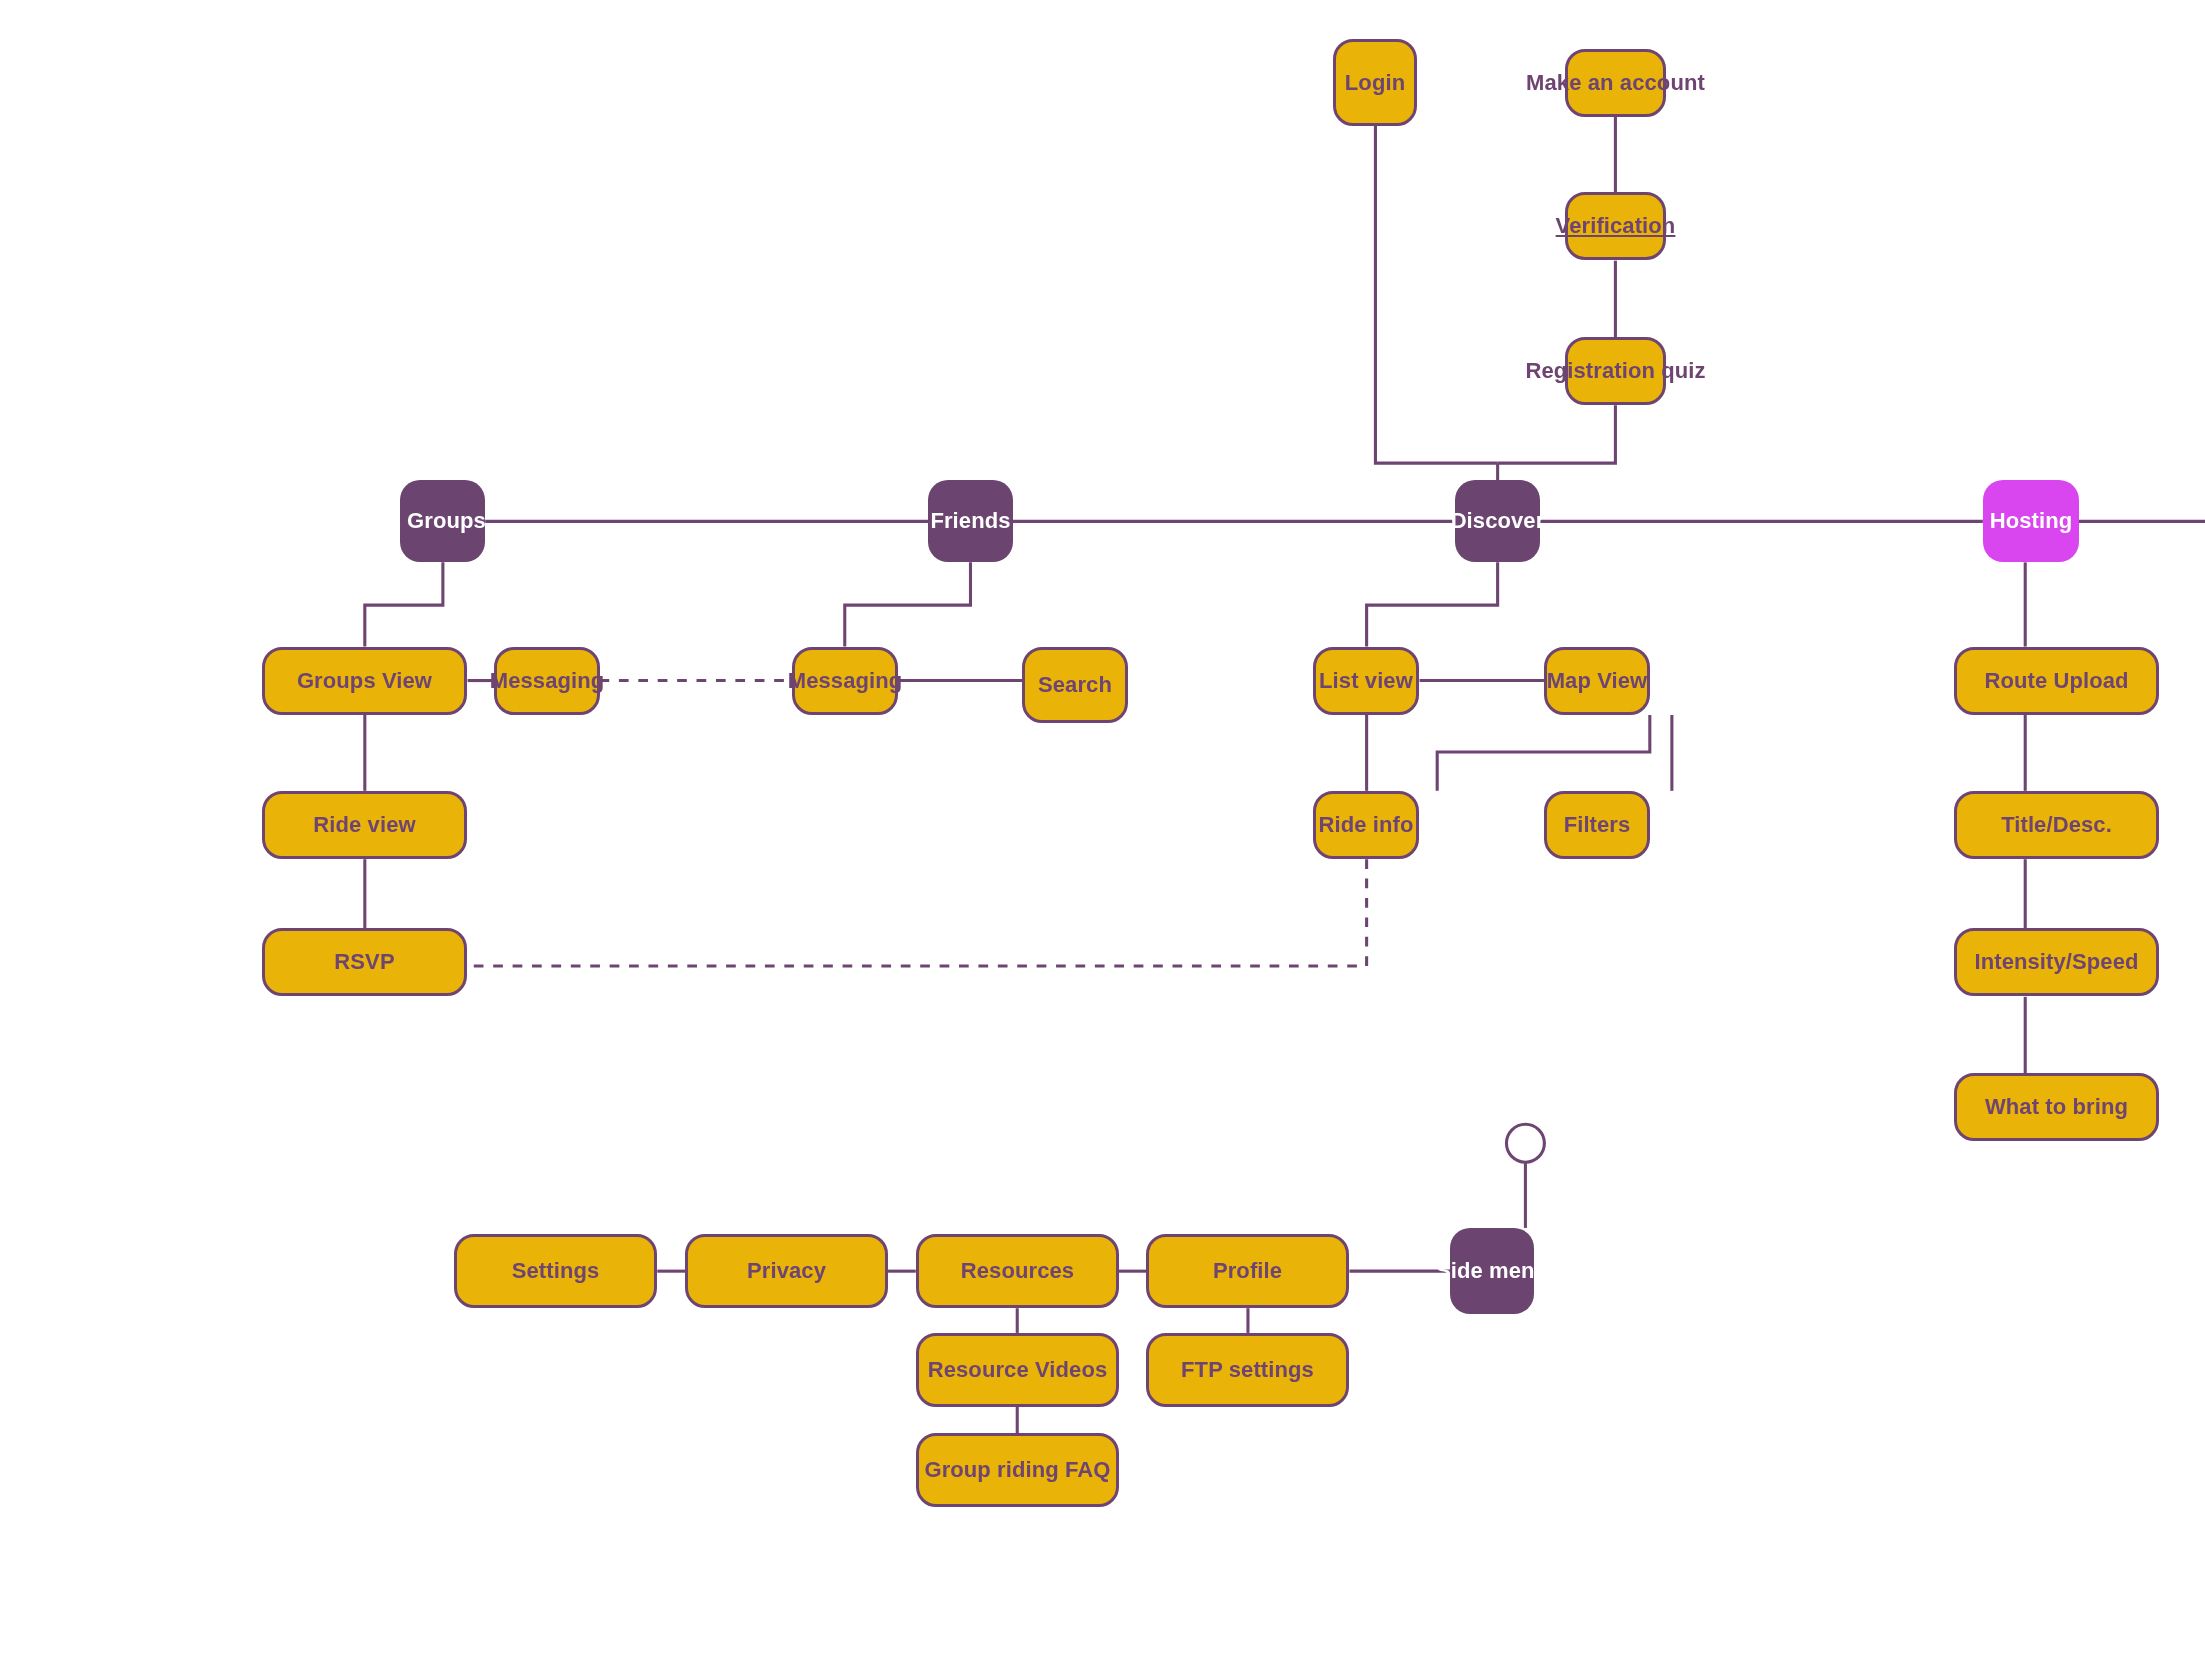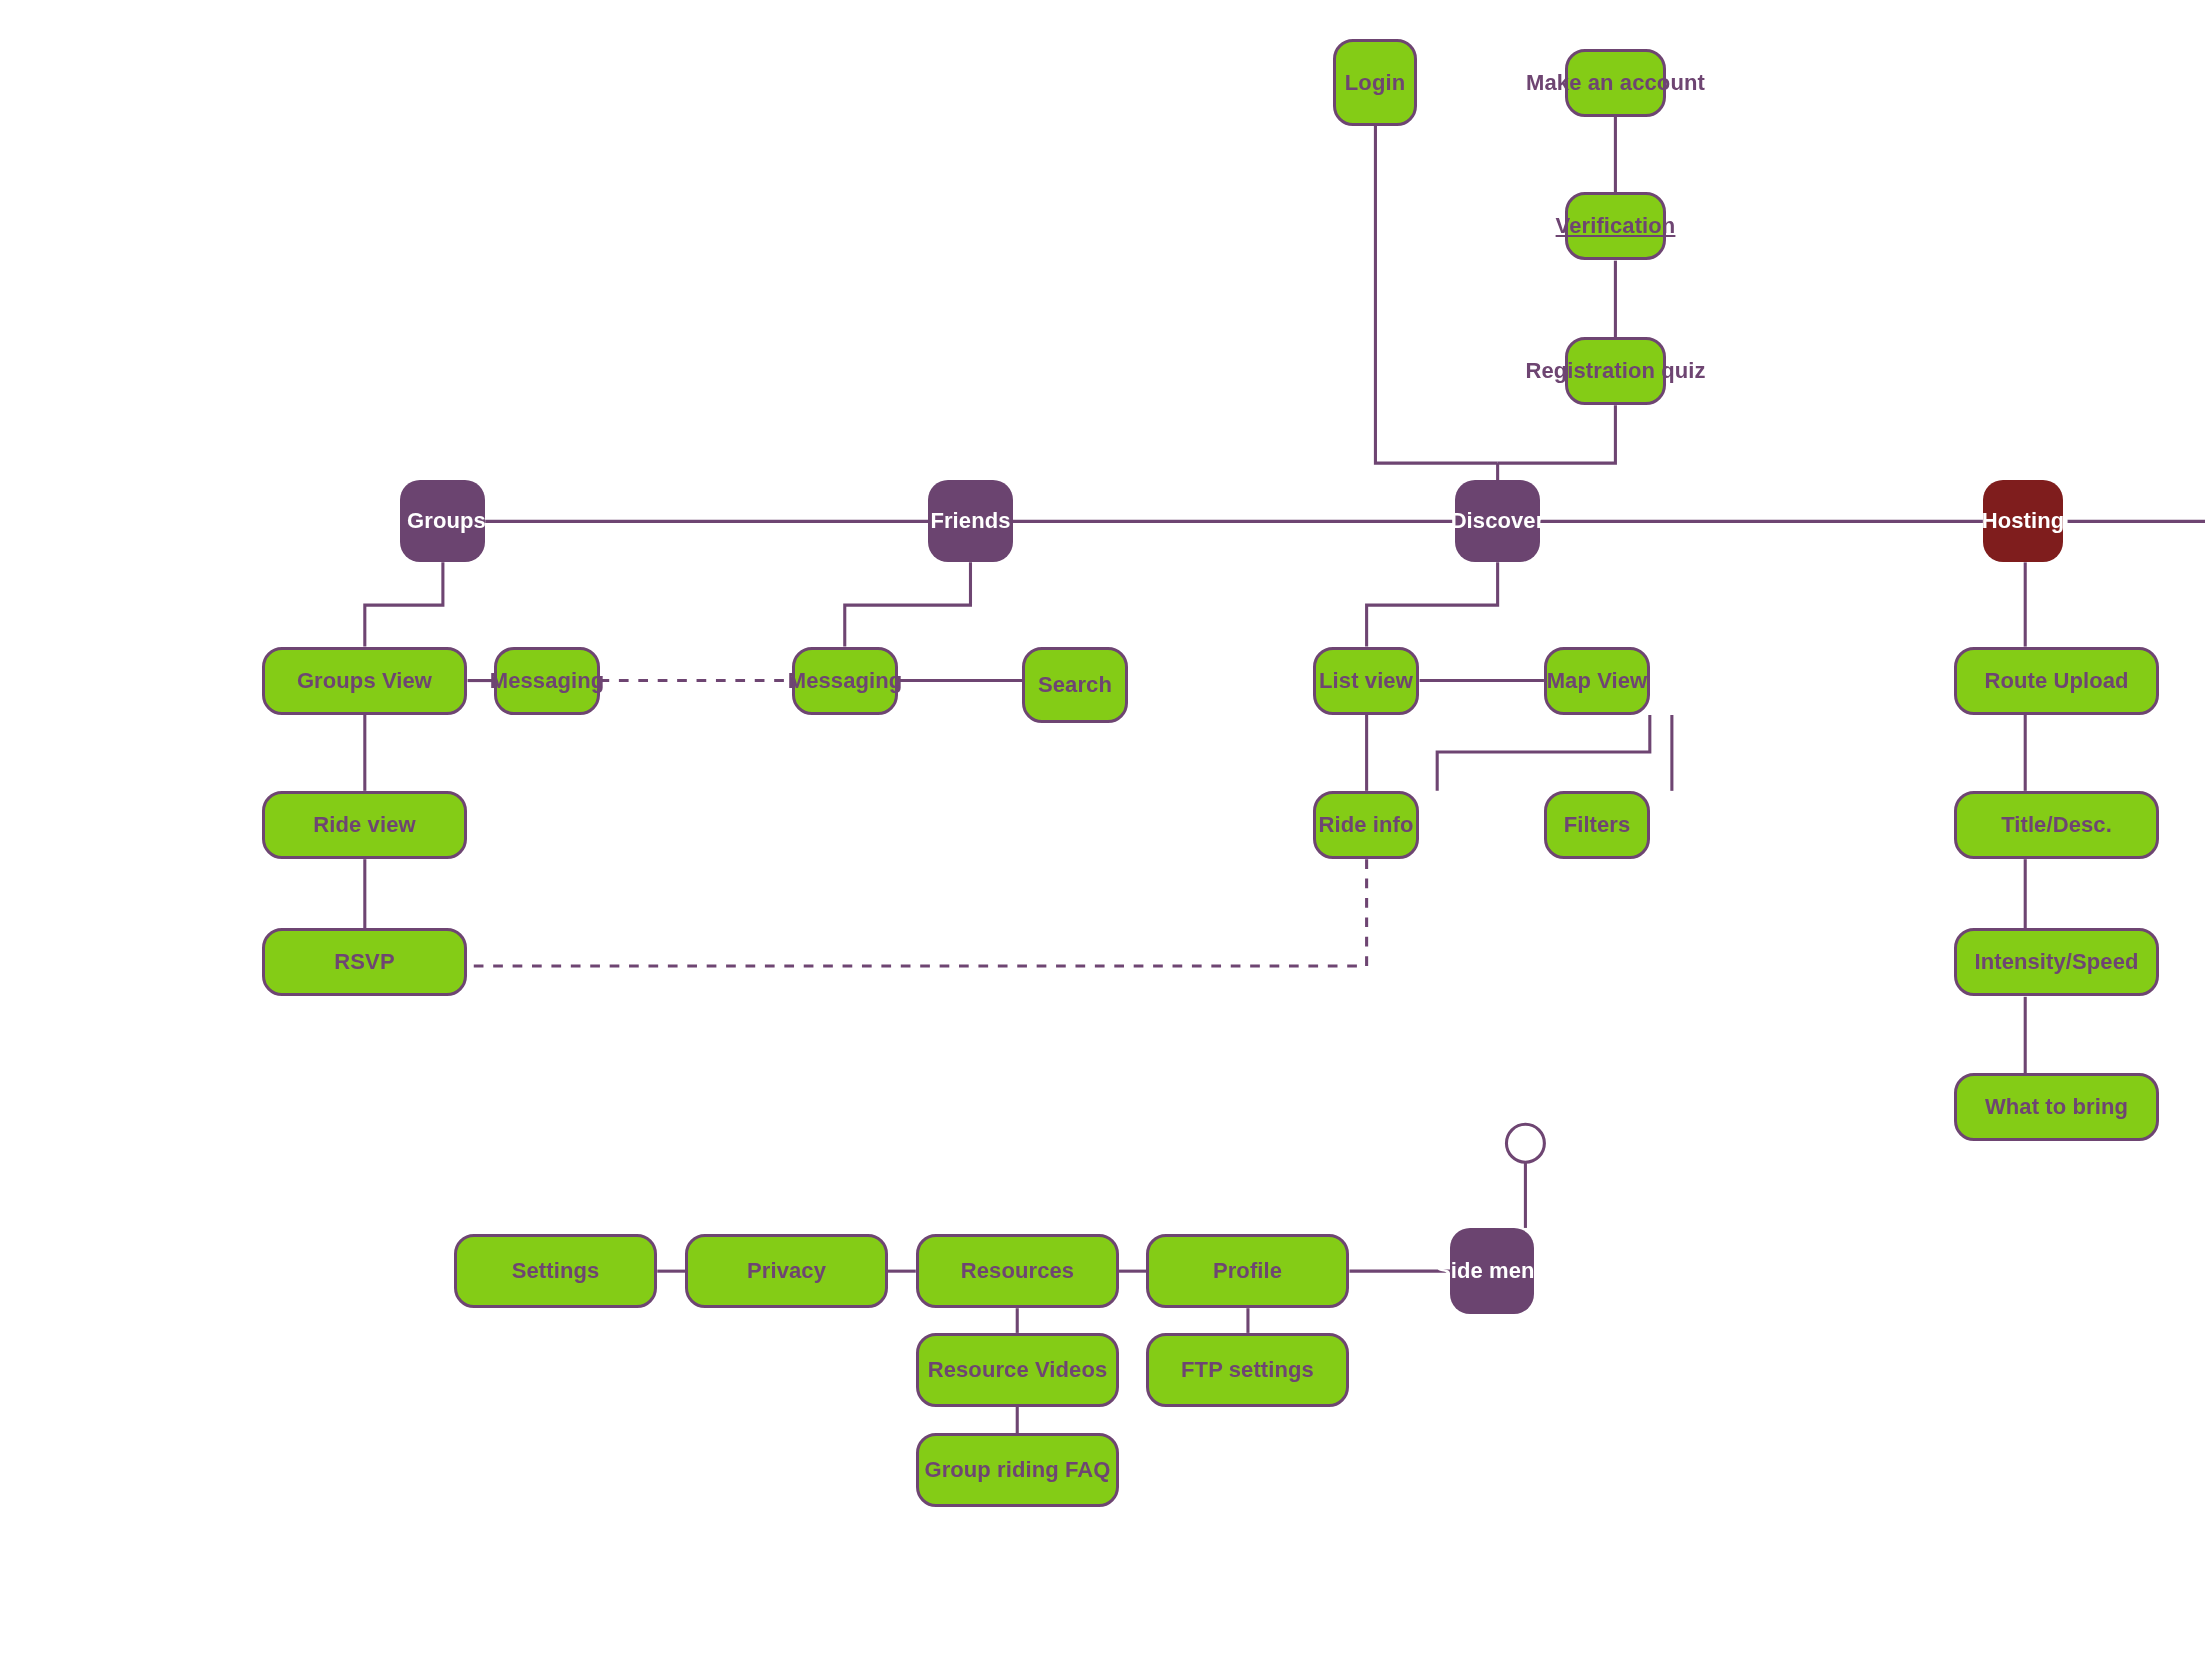--- a/index.html
+++ b/index.html
@@ -34,21 +34,21 @@
     justify-content: center;
     text-align: center;
     border-radius: 20px;
     font-weight: bold;
     letter-spacing: 0.1px;
     line-height: 1.05;
     white-space: nowrap;
     z-index: 3;
   }
   .node.outline {
-    background: #84cc16;
+    background: #eab308;
     border: 3.1px solid #6E4572;
     color: #6E4572;
     justify-content: center;
   }
   .node.filled {
     background: #6B4470;
     border: none;
     color: #ffffff;
   }
   .node-label {
@@ -131,21 +131,21 @@
       </div>
       <div class="node filled" style="left: 400px; top: 480px; width: 85px; height: 82px; font-size: 22px; background: rgb(107, 68, 112); color: rgb(255, 255, 255); padding-left: 8px;">
         <span class="node-label">Groups</span>
       </div>
       <div class="node filled" style="left: 928px; top: 480px; width: 85px; height: 82px; font-size: 22px; background: rgb(107, 68, 112); color: rgb(255, 255, 255);">
         <span class="node-label">Friends</span>
       </div>
       <div class="node filled" style="left: 1455px; top: 480px; width: 85px; height: 82px; font-size: 22px; background: rgb(107, 68, 112); color: rgb(255, 255, 255);">
         <span class="node-label">Discover</span>
       </div>
-      <div class="node filled" style="left: 1983px; top: 480px; width: 80px; height: 82px; font-size: 22px; background: #7f1d1d; color: rgb(255, 255, 255);">
+      <div class="node filled" style="left: 1983px; top: 480px; width: 96px; height: 82px; font-size: 22px; background: #d946ef; color: rgb(255, 255, 255);">
         <span class="node-label">Hosting</span>
       </div>
       <div class="node outline" style="left: 262px; top: 647px; width: 205px; height: 68px; font-size: 22px; border-color: rgb(110, 69, 114); color: rgb(110, 69, 114);">
         <span class="node-label">Groups View</span>
       </div>
       <div class="node outline" style="left: 494px; top: 647px; width: 106px; height: 68px; font-size: 22px; border-color: rgb(110, 69, 114); color: rgb(110, 69, 114);">
         <span class="node-label">Messaging</span>
       </div>
       <div class="node outline" style="left: 792px; top: 647px; width: 106px; height: 68px; font-size: 22px; border-color: rgb(110, 69, 114); color: rgb(110, 69, 114);">
         <span class="node-label">Messaging</span>

